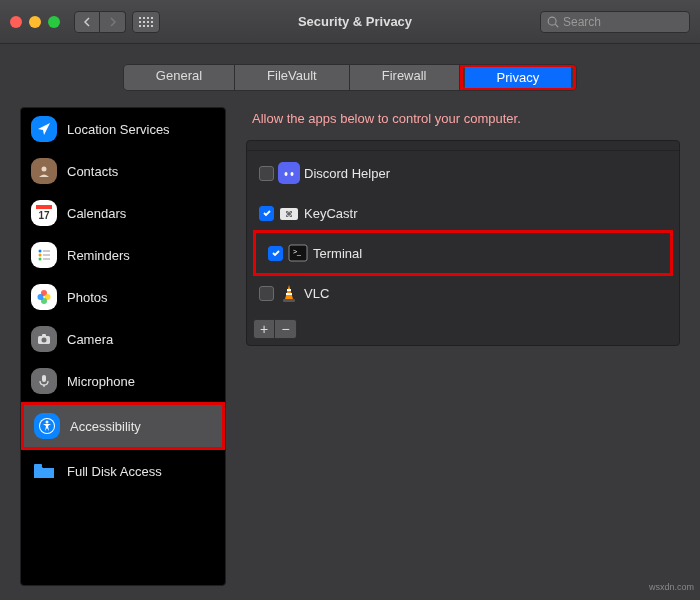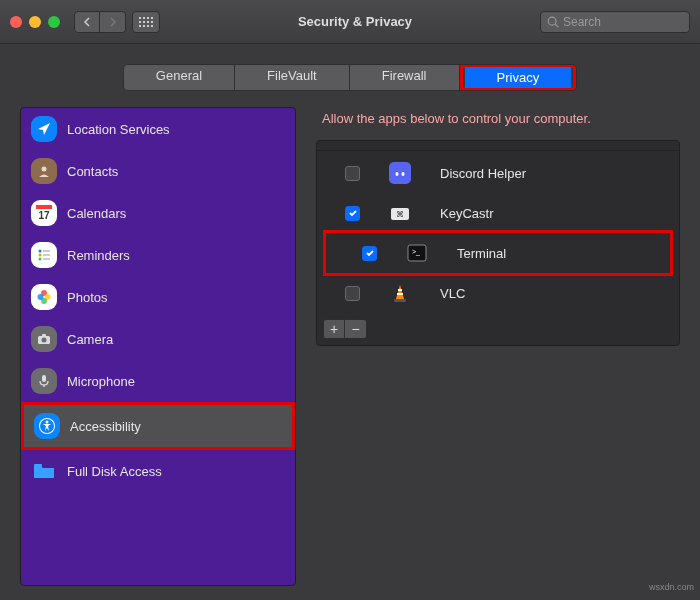--- a/index.html
+++ b/index.html
@@ -25,39 +25,39 @@
   .searchicon { position:absolute; left:6px; top:4px; width:14px; height:14px; }
 
   .tabbar { display: flex; justify-content: center; padding: 20px 0 16px; }
   .tabgroup { display: flex; border: 1px solid #2e2e30; border-radius: 5px; overflow: hidden; }
   .tab { background: #5a5a5c; color: #ddd; font-size: 13px; padding: 3px 32px; border-right: 1px solid #2e2e30; cursor: pointer; }
   .tab:last-child { border-right: none; }
   .tab.active { background: #0a6cff; color: #fff; }
   .tab-highlight { border: 3px solid #e30000; padding: 2px; display: inline-block; }
 
   .body { flex: 1; padding: 0 20px 14px; display: flex; gap: 20px; }
-  .sidebar { width: 276px; background: #4c1d95; border: 1px solid #1f1f21; border-radius: 4px; overflow-y: auto; }
+  .sidebar { width: 206px; background: #000000; border: 1px solid #1f1f21; border-radius: 4px; overflow-y: auto; }
   .side-item { display: flex; align-items: center; gap: 10px; padding: 8px 10px; cursor: pointer; }
   .side-item.selected { background: #505052; }
   .side-item .sqicon { width: 26px; height: 26px; border-radius: 9px; display:flex; align-items:center; justify-content:center; flex-shrink:0; }
   .side-item .lbl { font-size: 13px; color: #e6e6e6; }
   .item-highlight { border: 3px solid #e30000; }
 
   .main { flex: 1; display: flex; flex-direction: column; }
   .descline { padding: 4px 6px 14px; font-size: 13px; color: #fca5a5; }
   .applist { background: #2c2c2e; border: 1px solid #1f1f21; border-radius: 4px; flex: 0 0 auto; }
-  .approw { display: flex; align-items: center; gap: 27px; padding: 7px 12px; margin-left: 16px; }
+  .approw { display: flex; align-items: center; gap: 2px; padding: 7px 12px; }
   .approw .cb { width: 15px; height: 15px; border: 1px solid #6a6a6c; border-radius: 3px; background: #424244; display:flex; align-items:center; justify-content:center; flex-shrink:0; }
   .approw .cb.checked { background: #0a6cff; border-color:#0a6cff; }
   .approw .cb.checked svg { display:block; }
   .approw .cb svg { display:none; }
   .approw .appicon { width: 26px; height: 26px; display:flex; align-items:center; justify-content:center; flex-shrink:0; }
   .approw .applbl { font-size: 13px; }
   .row-highlight { border: 3px solid #e30000; margin: -3px 6px; padding-right: 6px; }
-  .row-highlight .approw { padding: 7px 20px; text-align: right; }
+  .row-highlight .approw { padding: 7px 12px; text-align: right; }
   .pmbar { display:flex; gap:0; padding: 6px; }
   .pmbtn { width: 22px; height: 20px; background: #565658; border:1px solid #2e2e30; color:#ddd; font-size:14px; display:flex; align-items:center; justify-content:center; }
   .pmbtn.plus { border-radius: 3px 0 0 3px; }
   .pmbtn.minus { border-radius: 0 3px 3px 0; border-left:none; }
 
   .footer { height: 56px; padding: 0 20px; display:flex; align-items:center; gap:10px; border-top: 1px solid #2a2a2c; background:#3a3a3c; }
   .lockwrap { display:flex; align-items:center; gap:10px; flex:1; }
   .locktext { color:#aaa; font-size:12px; }
   .advbtn { background:#5a5a5c; border:1px solid #2e2e30; border-radius:4px; padding:3px 14px; color:#ddd; font-size:13px; cursor:pointer; }
   .helpbtn { width:20px; height:20px; border-radius:50%; background:#5a5a5c; border:1px solid #2e2e30; color:#ddd; font-size:12px; display:flex; align-items:center; justify-content:center; cursor:pointer; }

